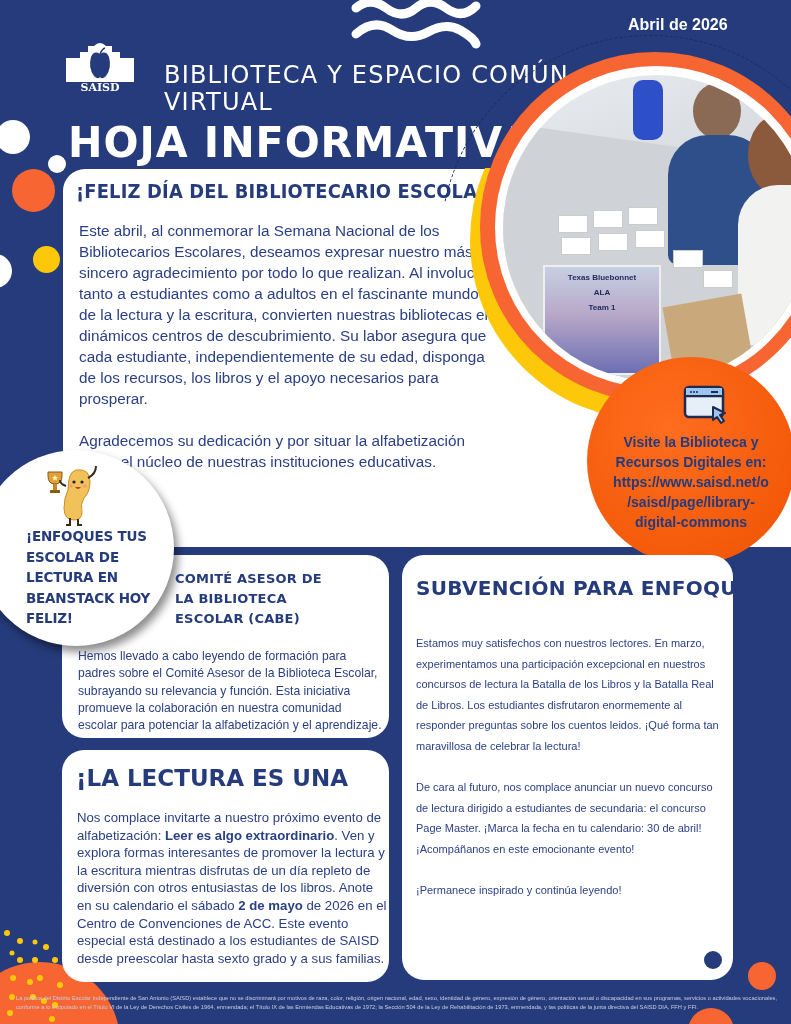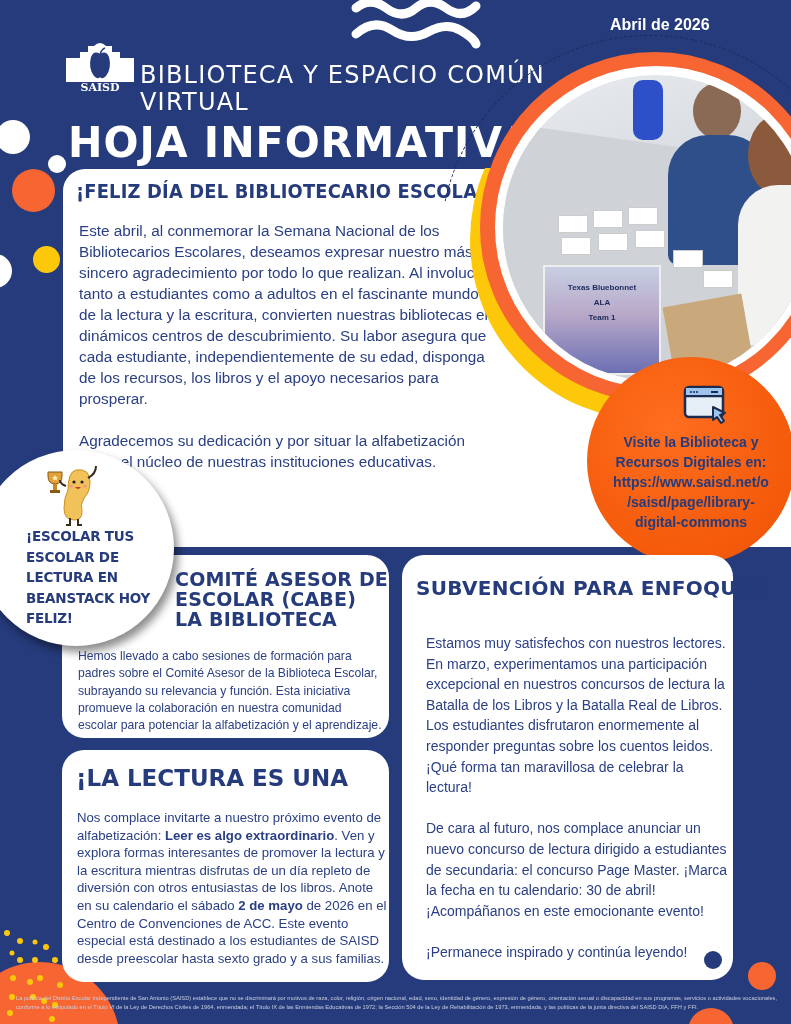--- a/index.html
+++ b/index.html
@@ -10,26 +10,26 @@
     font-family: "Liberation Sans", sans-serif;
     color: #253b7b;
   }
   .abs { position: absolute; }
 
   
   .dot { position: absolute; border-radius: 50%; }
 
   
   .date {
-    position: absolute; left: 610px; top: 16px;
+    position: absolute; left: 628px; top: 16px;
     color: #fff; font-weight: bold; font-size: 16px;
   }
   .logo { position: absolute; left: 64px; top: 40px; width: 72px; width: 72px; height: 52px; }
   .subtitle {
-    position: absolute; left: 140px; top: 62px; width: 440px;
+    position: absolute; left: 164px; top: 62px; width: 440px;
     color: #fff; font-size: 24px; line-height: 27px; letter-spacing: 1.2px;
     font-family: "DejaVu Sans", sans-serif; font-weight: normal;
   }
   .title {
     position: absolute; left: 68px; top: 118px;
     color: #fff; font-family: "DejaVu Sans", sans-serif; font-weight: bold;
     font-size: 42px; letter-spacing: 1px; white-space: nowrap;
     transform: scaleX(0.98); transform-origin: left;
   }
   .waves { position: absolute; left: 350px; top: 0; width: 160px; height: 60px; }
@@ -72,21 +72,21 @@
   .photo .table-top { position: absolute; left: 0; top: 70px; width: 320px; height: 260px; background: #cfd3d8; transform: skewY(8deg); }
   .photo .card { position: absolute; width: 30px; height: 18px; background: #fff; border: 1px solid #ccc; }
   .photo .person1 { position: absolute; left: 165px; top: 60px; width: 100px; height: 130px; background: #2f4f8b; border-radius: 40px 40px 10px 10px; }
   .photo .head1 { position: absolute; left: 190px; top: 8px; width: 48px; height: 56px; background: #8a6a55; border-radius: 50%; }
   .photo .person2 { position: absolute; left: 235px; top: 110px; width: 90px; height: 160px; background: #f2f2f0; border-radius: 40px 10px 10px 10px; }
   .photo .head2 { position: absolute; left: 245px; top: 40px; width: 60px; height: 80px; background: #8b5a3c; border-radius: 50%; }
   .photo .kid { position: absolute; left: 130px; top: 5px; width: 30px; height: 60px; background: #2d4fc8; border-radius: 10px; }
   .photo .bookcover {
     position: absolute; left: 40px; top: 190px; width: 118px; height: 110px;
     background: linear-gradient(180deg, #c7cfe3 0%, #b8a8c8 45%, #6b6fb3 100%);
-    border: 2px solid #eee; text-align: center; font-weight: bold; font-size: 8px; color: #1b2a5a; padding-top: 16px;
+    border: 2px solid #eee; text-align: center; font-weight: bold; font-size: 8px; color: #1b2a5a; padding-top: 6px;
   }
   .photo .bookcover div { margin-bottom: 6px; }
   .photo .bag { position: absolute; left: 165px; top: 225px; width: 80px; height: 70px; background: #c9a97c; transform: rotate(-10deg); }
 
   .dashed-arc {
     position: absolute; left: 440px; top: 35px; width: 420px; height: 420px;
     border-radius: 50%; border: 1.5px dashed #1c2c5e;
     clip-path: polygon(0 0, 100% 0, 100% 40%, 0 40%);
   }
 
@@ -116,21 +116,21 @@
   }
 
   
   .card-box { position: absolute; background: #fff; border-radius: 22px; }
   .cabe { left: 62px; top: 555px; width: 327px; height: 183px; border-radius: 0 22px 22px 22px; }
   .lectura { left: 62px; top: 750px; width: 327px; height: 232px; }
   .subv { left: 402px; top: 555px; width: 331px; height: 425px; }
 
   .cabe-heading {
     position: absolute; left: 175px; top: 569px;
-    font-family: "DejaVu Sans", sans-serif; font-weight: bold; font-size: 19px;
+    font-family: "DejaVu Sans", sans-serif; font-weight: bold; font-size: 13px;
     line-height: 20px; color: #253b7b; letter-spacing: 0.2px;
   }
   .cabe-body {
     position: absolute; left: 78px; top: 648px; width: 305px;
     font-size: 12.2px; line-height: 17.3px; color: #2a3f84;
   }
   .lectura-heading {
     position: absolute; left: 76px; top: 768px;
     font-family: "DejaVu Sans", sans-serif; font-weight: bold; font-size: 23px;
     line-height: 20px; color: #253b7b;
@@ -139,21 +139,21 @@
     position: absolute; left: 77px; top: 809px; width: 310px;
     font-size: 13.2px; line-height: 17.6px; color: #2a3f84;
   }
   .subv-heading {
     position: absolute; left: 416px; top: 576px;
     font-family: "DejaVu Sans", sans-serif; font-weight: bold; font-size: 20px;
     line-height: 24px; color: #253b7b; letter-spacing: 0.3px;
   }
   .subv-body {
     position: absolute; left: 416px; top: 633px; width: 305px;
-    font-size: 14px; line-height: 20.6px; color: #2a3f84; margin-left: 10px;
+    font-size: 11px; line-height: 20.6px; color: #2a3f84;
   }
   .subv-body p + p { margin-top: 20.6px; }
 
   .footer {
     position: absolute; left: 16px; top: 994px; width: 770px;
     font-size: 5.7px; line-height: 8.5px; color: #c8cde0;
   }
 </style>
 </head>
 <body>
@@ -278,33 +278,33 @@
     <circle cx="36" cy="20" r="1.6" fill="#222"></circle>
   <path d="M29 25 Q32 29 35 25 Z" fill="#c0392b"></path>
   <circle cx="25" cy="24" r="1.8" fill="#f59a8a"></circle>
     <circle cx="39" cy="24" r="1.8" fill="#f59a8a"></circle>
   <path d="M42 16 Q50 12 50 4" stroke="#3a2a1a" stroke-width="2" fill="none"></path>
   <path d="M20 24 Q14 22 14 18" stroke="#3a2a1a" stroke-width="2" fill="none"></path>
   <path d="M24 56 V63 H20" stroke="#3a2a1a" stroke-width="2" fill="none"></path>
   <path d="M32 57 V63 H36" stroke="#3a2a1a" stroke-width="2" fill="none"></path>
 </svg>
 <div class="bean-text">
-  <div>¡ESCOLAR TUS</div>
+  <div>¡ENFOQUES TUS</div>
   <div>ESCOLAR DE</div>
   <div>LECTURA EN</div>
   <div>BEANSTACK HOY</div>
   <div>FELIZ!</div>
 </div>
 
 <div class="cabe-heading">
   <div>COMITÉ ASESOR DE</div>
+  <div>LA BIBLIOTECA</div>
   <div>ESCOLAR (CABE)</div>
-  <div>LA BIBLIOTECA</div>
-</div>
-<div class="cabe-body">Hemos llevado a cabo sesiones de formación para padres sobre el Comité Asesor de la Biblioteca Escolar, subrayando su relevancia y función. Esta iniciativa promueve la colaboración en nuestra comunidad escolar para potenciar la alfabetización y el aprendizaje.</div>
+</div>
+<div class="cabe-body">Hemos llevado a cabo leyendo de formación para padres sobre el Comité Asesor de la Biblioteca Escolar, subrayando su relevancia y función. Esta iniciativa promueve la colaboración en nuestra comunidad escolar para potenciar la alfabetización y el aprendizaje.</div>
 
 <div class="lectura-heading">
   <div>¡LA LECTURA ES UNA</div>
 </div>
 <div class="lectura-body"><span>Nos complace invitarte a nuestro próximo evento de alfabetización: </span><b>Leer es algo extraordinario</b><span>. Ven y explora formas interesantes de promover la lectura y la escritura mientras disfrutas de un día repleto de diversión con otros entusiastas de los libros. Anote en su calendario el sábado </span><b>2 de mayo</b><span> de 2026 en el Centro de Convenciones de ACC. Este evento especial está destinado a los estudiantes de SAISD desde preescolar hasta sexto grado y a sus familias.</span></div>
 
 <div class="subv-heading">
   <div>SUBVENCIÓN PARA ENFOQUES</div>
 </div>
 <div class="subv-body">

